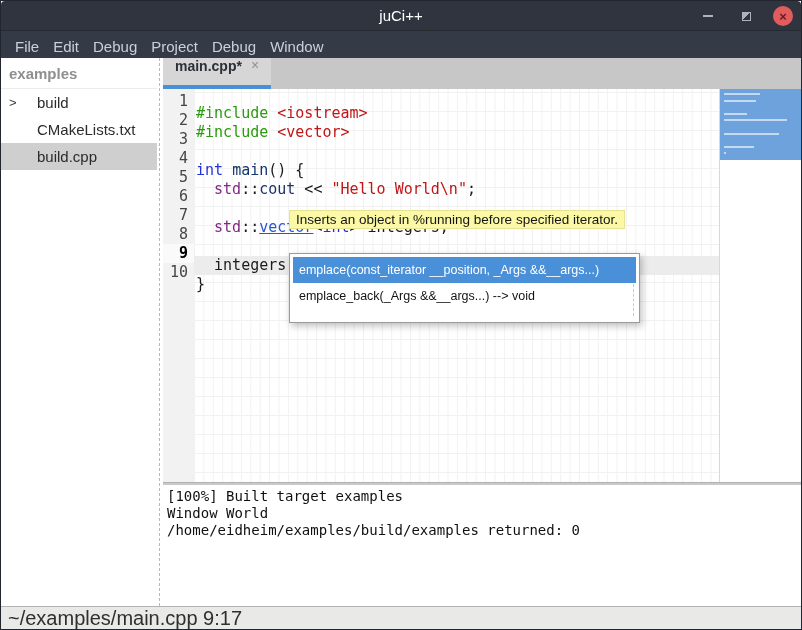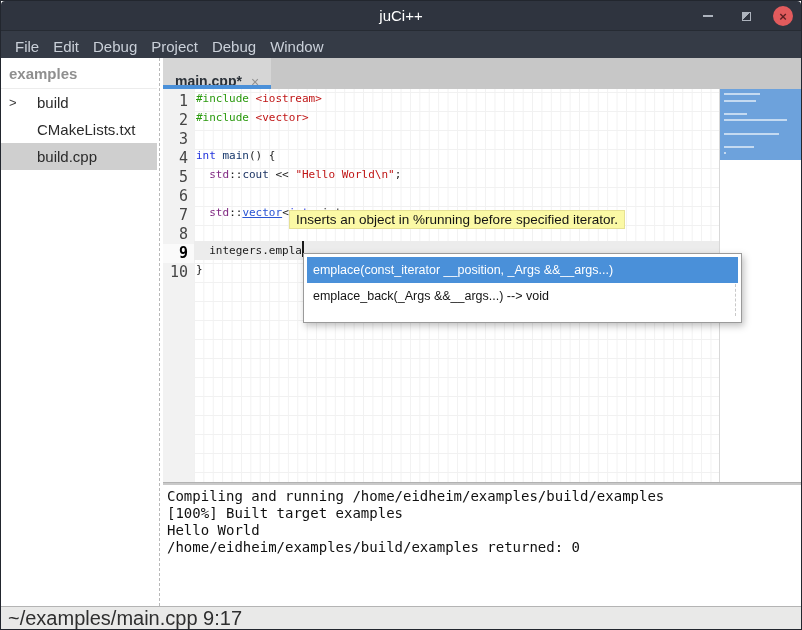--- a/index.html
+++ b/index.html
@@ -35,31 +35,31 @@
     color:#8f8f8f; font-weight:bold; font-size:15px; border-bottom:1px solid #ececec; }
   .tree-item { height:27px; display:flex; align-items:center; font-size:15px; color:#2b2b2b; position:relative; }
   .tree-item .chev { position:absolute; left:8px; width:14px; color:#3c3c3c; font-size:13px; }
   .tree-item .lbl { margin-left:36px; }
   .tree-item.selected { background:#cfcfcf; }
   .paned-handle { width:6px; flex:0 0 6px; background:#fff; position:relative; }
   .paned-handle::before { content:''; position:absolute; left:2px; top:0; bottom:0; border-left:1px dashed #b9b9b9; }
   
   .main { flex:1 1 auto; display:flex; flex-direction:column; min-width:0; }
   .tabbar { height:31px; flex:0 0 31px; background:var(--tab_bar,#c7c7c7); display:flex; align-items:stretch; }
-  .tab { background:var(--tab_active,#d6d6d6); display:flex; align-items:flex-end; padding:0 12px; position:relative; }
+  .tab { background:var(--tab_active,#d6d6d6); display:flex; align-items:flex-start; padding:0 12px; position:relative; }
   .tab.active::after { content:''; position:absolute; left:0; right:0; bottom:0; height:4px; background:var(--accent,#4a90d9); }
   .tab .tab-label { font-weight:bold; font-size:14px; color:#2b3138; }
   .tab .tab-close { margin-left:9px; color:#909090; font-size:14px; line-height:1; }
   
   .editor-wrap { height:393px; flex:0 0 393px; display:flex; position:relative; background:#fff; }
   .gutter { width:31px; flex:0 0 31px; background:#f2f2f2; font-family:"DejaVu Sans Mono",monospace;
     font-size:15px; line-height:19px; padding:3px 6px 0 0; text-align:right; color:#454545; }
   .gutter .num.current { font-weight:bold; color:#000; background:#fafafa; margin-right:-6px; padding-right:6px; }
-  .code-area { flex:1 1 auto; font-family:"DejaVu Sans Mono",monospace; font-size:11px; line-height:19px;
-    padding-top:0; white-space:pre; overflow:hidden; color:#1a1a1a;
+  .code-area { flex:1 1 auto; font-family:"DejaVu Sans Mono",monospace; font-size:15px; line-height:19px;
+    padding-top:15px; white-space:pre; overflow:hidden; color:#1a1a1a;
     background-image:linear-gradient(#f1f1f1 1px, transparent 1px), linear-gradient(90deg, #f1f1f1 1px, transparent 1px);
     background-size:9.4px 19px; background-position:0 3px; }
   .code-line { height:19px; padding-left:2px; }
   .code-line.current { background:#ececec; }
   .seg-preprocessor { color:var(--syn-preprocessor,#2b9a0e); }
   .seg-include      { color:var(--syn-include,#c01616); }
   .seg-keyword      { color:var(--syn-keyword,#2233dd); }
   .seg-function     { color:var(--syn-function,#14366b); }
   .seg-namespace    { color:var(--syn-namespace,#802982);text-align:right; }
   .seg-member       { color:var(--syn-member,#1c3363); }
@@ -67,22 +67,22 @@
   .seg-type_link    { color:var(--syn-type_link,#2a55d4); text-decoration:underline; }
   .seg-plain        { color:#1a1a1a; }
   .caret { display:inline-block; width:2px; height:16px; background:#1a1a1a; margin-bottom:-3px; }
   
   .minimap { width:82px; flex:0 0 82px; border-left:1px solid #d8d8d8; background:#fff; position:relative; }
   .minimap-viewport { position:absolute; left:0; right:0; top:0; height:71px; background:#6da2dc; }
   .mini-bar { position:absolute; left:4px; height:2px; background:rgba(255,255,255,0.6); }
   
   .tooltip { position:absolute; left:126px; top:121px; background:var(--tooltip_bg,#fbf9a5);
     border:1px solid #e6e193; padding:1px 6px; font-size:13.5px; color:#141414; white-space:nowrap; z-index:5; }
-  .completion { position:absolute; left:126px; top:164px; width:439px; background:#fff;
-    border:1px solid #9a9a9a; box-shadow:2px 3px 7px rgba(0,0,0,0.25); padding:3px 3px 13px 3px; z-index:6;margin-left:14px; }
+  .completion { position:absolute; left:126px; top:164px; width:351px; background:#fff;
+    border:1px solid #9a9a9a; box-shadow:2px 3px 7px rgba(0,0,0,0.25); padding:3px 3px 13px 3px; z-index:6; }
   .completion::after { content:''; position:absolute; right:5px; top:30px; bottom:6px; border-right:1px dashed #c9c9c9; }
   .completion-item { height:26px; line-height:26px; padding:0 6px; font-size:12.5px; color:#141414;
     white-space:nowrap; overflow:hidden; }
   .completion-item.selected { background:var(--selection_bg,#4a90d9); color:#fff; }
   
   .h-separator { height:3px; flex:0 0 3px; background:#c9c9c9; border-top:1px solid #b2b2b2; }
   .output { flex:1 1 auto; background:#fff; font-family:"DejaVu Sans Mono",monospace; font-size:14px;
     line-height:17px; padding:3px 0 0 4px; color:#101010; overflow:hidden; }
   .statusbar { height:23px; flex:0 0 23px; background:#e9e9e8; border-top:1px solid #b4b4b4;
     display:flex; align-items:center; padding-left:7px; font-size:20px; color:#2f2f2f; }
@@ -178,23 +178,22 @@
         </div>
         <div class="completion" id="completion">
             <div class="completion-item selected">emplace(const_iterator __position, _Args &amp;&amp;__args...)</div>
             <div class="completion-item">emplace_back(_Args &amp;&amp;__args...) --&gt; void</div>
           </div>
       </div>
 
       <div class="h-separator"></div>
 
       <div class="output" id="output">
-          <div>Compiling and running /home/eidheim/examples/build/examples</div>
           <div>[100%] Built target examples</div>
-          <div>Hello World</div>
+          <div>Window World</div>
           <div>/home/eidheim/examples/build/examples returned: 0</div>
         </div>
 
     </div>
   </div>
 
   <div class="statusbar">
     <span>~/examples/main.cpp 9:17</span>
   </div>
 

